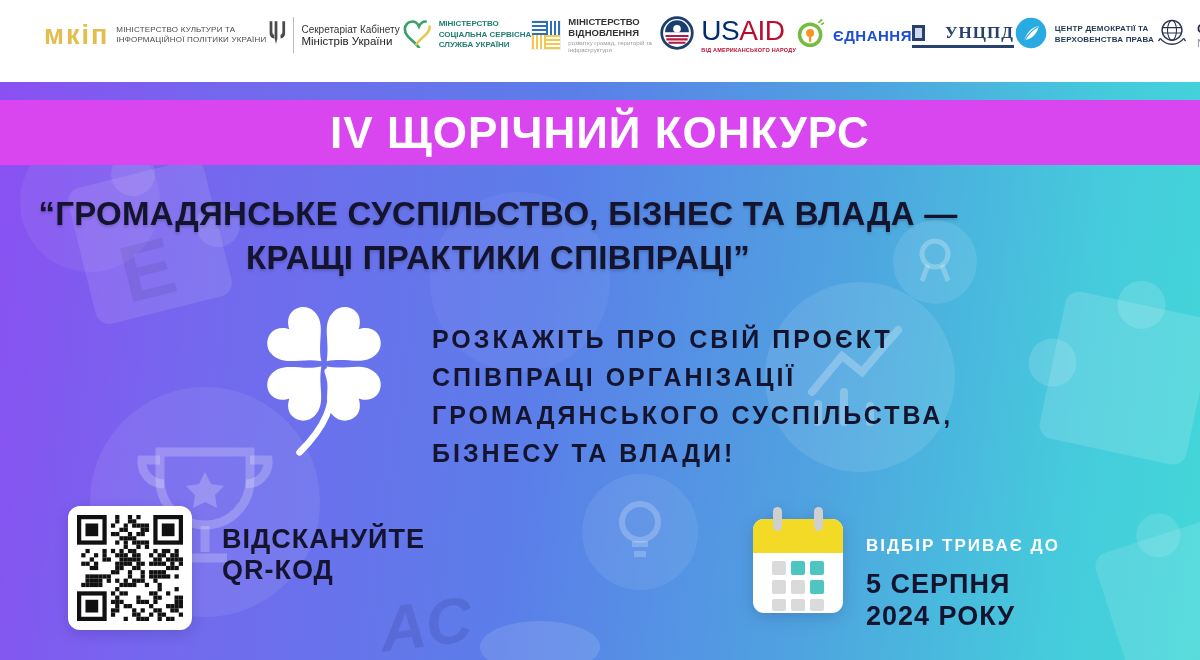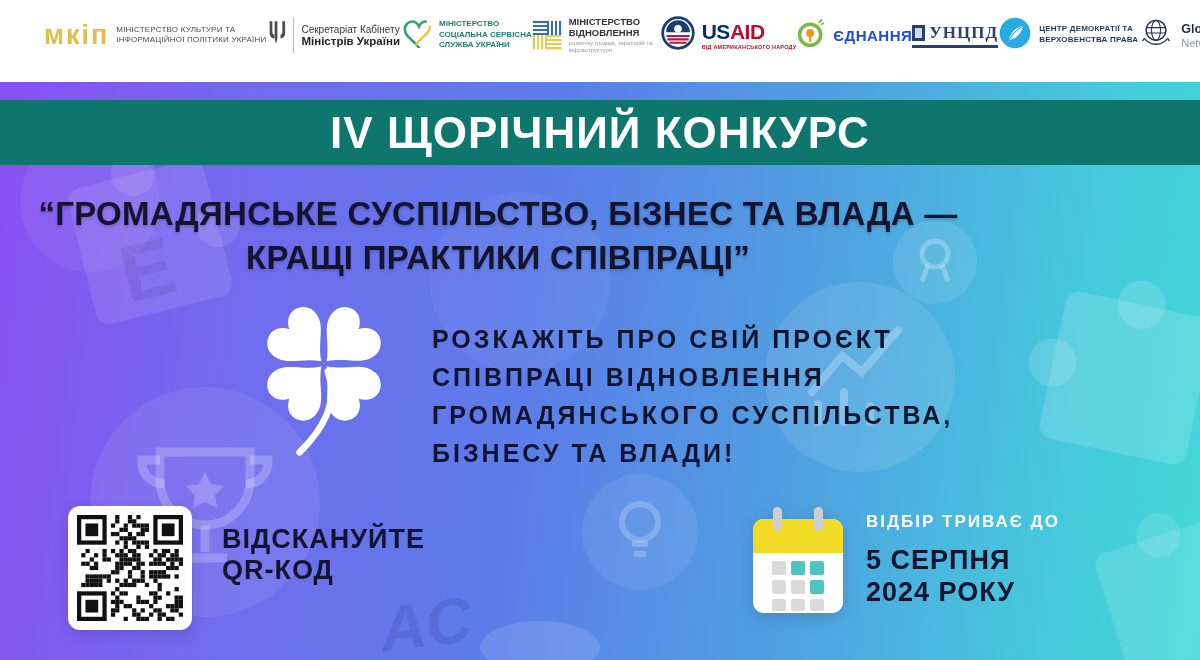--- a/index.html
+++ b/index.html
@@ -6,70 +6,70 @@
   body { background:#222; font-family:"Liberation Sans", sans-serif; }
   .page { position:relative; width:1200px; height:660px; margin:0 auto; overflow:hidden; background:#fff; }
 
   
   .header { position:absolute; top:0; left:0; width:1200px; height:70px; background:#fff; display:flex; align-items:center; justify-content:space-between; padding:0 44px; z-index:5; }
   .logo { display:flex; align-items:center; gap:7px; flex:0 0 auto; }
   .logo .tlines { display:flex; flex-direction:column; justify-content:center; }
   .tiny { font-size:8px; line-height:1.25; color:#4a4a4a; letter-spacing:.2px; }
   .mkip-mark { font-weight:bold; font-size:27px; color:#E3BE4D; letter-spacing:2px; line-height:1; }
   .cab-line1 { font-size:10px; color:#333; }
-  .cab-line2 { font-size:11.5px; color:#222; font-weight:bold; }
+  .cab-line2 { font-size:11.5px; color:#222; font-weight:normal; }
   .vdiv { width:1px; height:36px; background:#bbb; }
   .nsss-txt { font-size:8px; line-height:1.3; color:#1F7D72; font-weight:bold; }
   .restor-sq { width:30px; height:30px; display:grid; grid-template-columns:1fr 1fr; grid-template-rows:1fr 1fr; border:1px solid #eee; }
   .restor-sq .q1 { background:repeating-linear-gradient(0deg,#2E6FB8 0 2px,#fff 2px 4px); }
   .restor-sq .q2 { background:repeating-linear-gradient(90deg,#2E6FB8 0 2px,#fff 2px 4px); }
   .restor-sq .q3 { background:repeating-linear-gradient(90deg,#F2C94C 0 2px,#fff 2px 4px); }
   .restor-sq .q4 { background:repeating-linear-gradient(0deg,#F2C94C 0 2px,#fff 2px 4px); }
   .restor-t { font-size:9.5px; font-weight:bold; color:#333; line-height:1.2; }
   .restor-sub { font-size:6px; color:#999; margin-top:1px; max-width:92px; line-height:1.2; }
-  .usaid-word { font-size:21px; font-weight:bold; line-height:1; letter-spacing:-.5px; }
+  .usaid-word { font-size:28px; font-weight:normal; line-height:1; letter-spacing:-.5px; }
   .usaid-us { color:#002F6C; } .usaid-aid { color:#BA0C2F; }
   .usaid-tag { font-size:5.5px; color:#BA0C2F; font-weight:bold; margin-top:2px; letter-spacing:.2px; }
   .edn-label { font-size:15px; font-weight:bold; color:#1d4ed8; letter-spacing:.5px; }
   .uncpd-wrap { display:flex; flex-direction:column; }
-  .uncpd-row { display:flex; align-items:center; gap:4px; }
+  .uncpd-row { display:flex; align-items:center; gap:20px; }
   .uncpd-crest { width:13px; height:16px; background:#27406E; border:1px solid #27406E; position:relative; }
   .uncpd-crest::after{ content:""; position:absolute; inset:2px; background:#cfd9ea; }
   .uncpd-label { font-family:"Liberation Serif", serif; font-size:17px; font-weight:bold; color:#27406E; letter-spacing:1px; }
   .uncpd-bar { height:3px; background:#27406E; margin-top:2px; }
   .cedem-txt { font-size:8px; font-weight:bold; color:#1F3756; line-height:1.35; letter-spacing:.2px; }
   .gc-line1 { font-size:12.5px; font-weight:bold; color:#1F2A44; line-height:1.2; }
   .gc-line2 { font-size:11px; color:#8A93A3; }
 
   
   .grad { position:absolute; top:82px; left:0; width:1200px; height:578px;
     background:linear-gradient(97deg, #8A50F2 0%, #7468EE 18%, #5B7EE9 45%, #4FA3E0 68%, #45CBDC 88%, #43D7D8 100%); }
   .deco { position:absolute; inset:0; pointer-events:none; }
 
   
-  .band { position:absolute; top:100px; left:0; width:1200px; height:65px; background:#0f766e; display:flex; align-items:center; justify-content:center; z-index:3; }
+  .band { position:absolute; top:100px; left:0; width:1200px; height:65px; background:#d946ef; display:flex; align-items:center; justify-content:center; z-index:3; }
   .band-title { font-size:44px; font-weight:800; color:#ffffff; letter-spacing:1px; }
 
   
   .heading { position:absolute; top:192px; left:0; width:996px; text-align:center; z-index:3; color:#14142E; font-weight:800; font-size:33px; line-height:1.32; letter-spacing:.3px; text-shadow:0 2px 3px rgba(0,0,30,.18); }
 
   
   .clover { position:absolute; left:258px; top:298px; z-index:3; }
   .pitch { position:absolute; left:432px; top:320px; z-index:3; color:#14142E; font-weight:800; font-size:25px; letter-spacing:3px; line-height:1.52; }
 
   
   .qr-card { position:absolute; left:68px; top:506px; width:124px; height:124px; background:#fff; border-radius:12px; z-index:3; display:flex; align-items:center; justify-content:center; box-shadow:0 4px 14px rgba(20,20,80,.18); }
   .qr-text { position:absolute; left:222px; top:512px; z-index:3; color:#14142E; }
   .kicker { font-size:17px; font-weight:800; letter-spacing:2px; }
   .qr-big { font-size:27px; font-weight:800; letter-spacing:1px; line-height:1.15; margin-top:12px; }
 
   
   .cal { position:absolute; left:752px; top:503px; z-index:3; filter:drop-shadow(0 4px 8px rgba(20,20,80,.18)); }
   .dl-text { position:absolute; left:866px; top:512px; z-index:3; }
-  .dl-kicker { color:#ffffff; font-size:17px; font-weight:800; letter-spacing:2px; }
+  .dl-kicker { color:#ffffff; font-size:17px; font-weight:800; letter-spacing:2px;margin-top:24px; }
   .dl-big { color:#14142E; font-size:27px; font-weight:800; letter-spacing:1px; line-height:1.2; margin-top:12px; }
 </style>
 </head>
 <body>
 
 <div class="page">
 
   <div class="header">
 
     <div class="logo">
@@ -266,21 +266,21 @@
         <g transform="rotate(315)">
             <path transform="scale(2) translate(-16,-31.6)" d="M23.6,0c-3.4,0-6.3,2.7-7.6,5.6C14.7,2.7,11.8,0,8.4,0C3.8,0,0,3.8,0,8.4c0,9.4,9.5,11.9,16,21.2c6.1-9.3,16-12.1,16-21.2C32,3.8,28.2,0,23.6,0z"></path>
           </g>
       </g>
       <path d="M4 8 C 16 42, -2 70, -26 94" fill="none" stroke="#ffffff" stroke-width="7" stroke-linecap="round"></path>
     </svg>
   </div>
 
   <div class="pitch">
     <div>РОЗКАЖІТЬ ПРО СВІЙ ПРОЄКТ</div>
-    <div>СПІВПРАЦІ ВІДНОВЛЕННЯ</div>
+    <div>СПІВПРАЦІ ОРГАНІЗАЦІЇ</div>
     <div>ГРОМАДЯНСЬКОГО СУСПІЛЬСТВА,</div>
     <div>БІЗНЕСУ ТА ВЛАДИ!</div>
   </div>
 
   <div class="qr-card">
     <svg id="qr-svg" width="106" height="106" viewBox="0 0 100 100">
         <rect x="36" y="0" width="4" height="4" fill="#111"></rect>
         <rect x="48" y="0" width="4" height="4" fill="#111"></rect>
         <rect x="56" y="0" width="4" height="4" fill="#111"></rect>
         <rect x="36" y="4" width="4" height="4" fill="#111"></rect>

